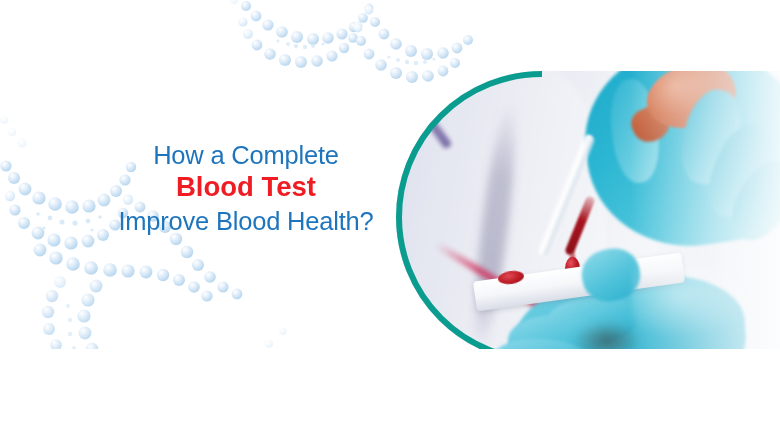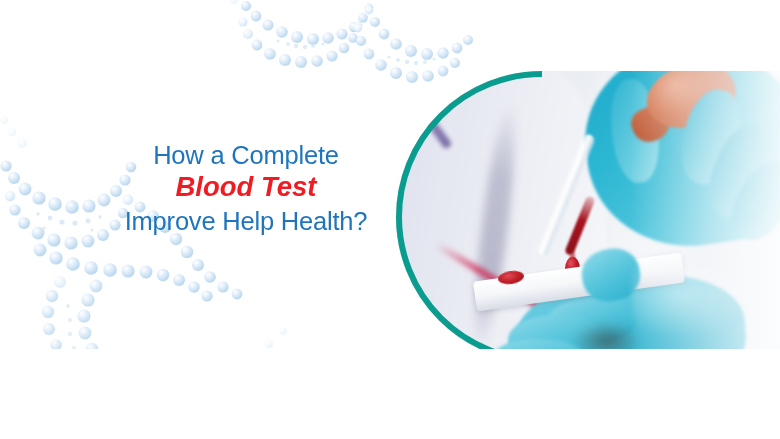--- a/index.html
+++ b/index.html
@@ -42,21 +42,20 @@
   .hl-blue {
     color: #1f75bd;
     font-weight: 400;
   }
   .hl-red {
     color: #ef1c24;
     font-weight: 700;
     font-size: 27.5px;
     letter-spacing: 0px;
     padding: 1px 0 2px 0;
-    font-style: italic;
   }
 
   
   #photo-panel {
     position: absolute;
     left: 396px;
     top: 71px;
     width: 384px;
     height: 292px;
   }
@@ -461,21 +460,21 @@
         <circle cx="182" cy="400" r="4.4" fill="url(#beadFaint)"></circle>
         <circle cx="204" cy="397" r="4.2" fill="url(#beadFaint)"></circle>
         <circle cx="226" cy="390" r="4.0" fill="url(#beadFaint)"></circle>
       </g>
     </g>
   </svg>
 
   <div id="headline">
     <span class="hl-line hl-blue">How a Complete</span>
     <span class="hl-line hl-red">Blood Test</span>
-    <span class="hl-line hl-blue">Improve Help Health?</span>
+    <span class="hl-line hl-blue">Improve Blood Health?</span>
   </div>
 
   <div id="photo-panel">
     <div id="photo-clip">
       <div class="ph" id="ph-bg"></div>
       <div class="ph" id="ph-col"></div>
       <div class="ph" id="ph-coat"></div>
       <div class="ph" id="ph-coat-fold"></div>
       <div class="ph" id="ph-pen"></div>
       <div class="ph" id="ph-lanyard"></div>

